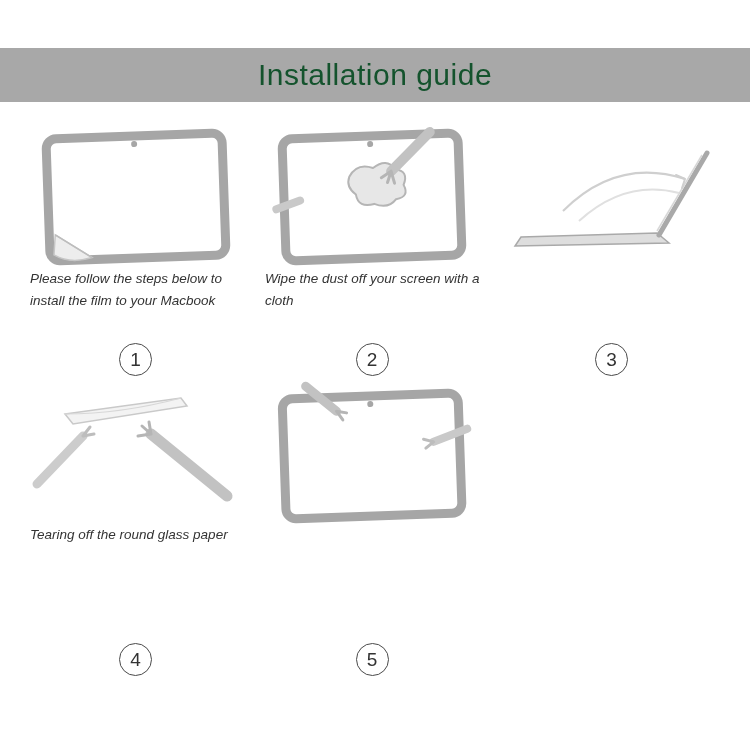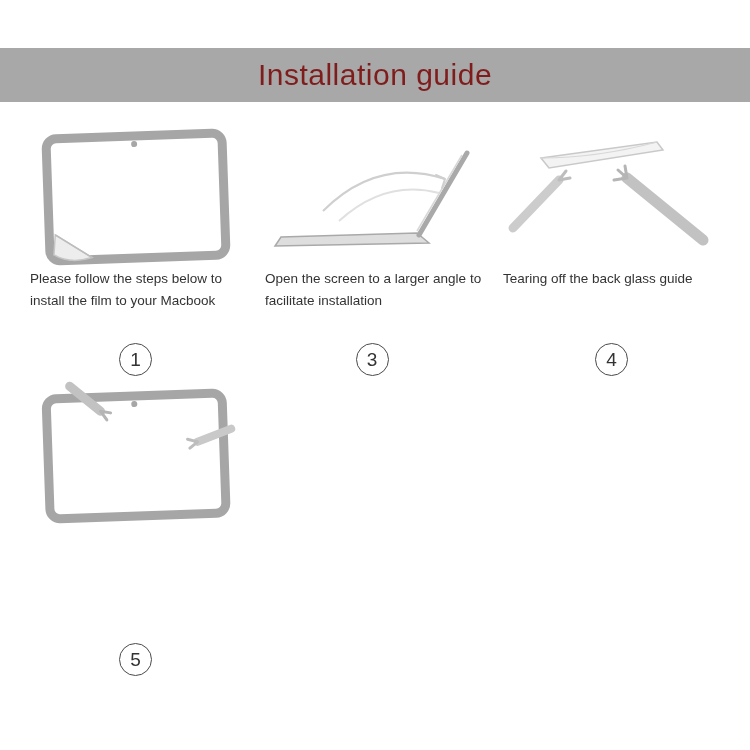--- a/index.html
+++ b/index.html
@@ -8,21 +8,21 @@
 
   .banner {
     margin-top: 48px;
     height: 54px;
     background: #a8a8a8;
     display: flex;
     align-items: center;
     justify-content: center;
   }
   .banner-title {
-    color: #7f1d1d;
+    color: #14532d;
     font-size: 30px;
     font-weight: 400;
     letter-spacing: 0.5px;
   }
 
   .steps-grid {
     width: 714px;
     margin: 26px auto 0 auto;
     display: grid;
     grid-template-columns: 235px 238px 241px;
@@ -41,20 +41,21 @@
     align-items: center;
     justify-content: center;
   }
   .illus svg { overflow: visible; }
 
   .caption {
     font-size: 13.5px;
     line-height: 1.65;
     color: #333333;
     padding: 2px 6px 0 12px;
+    font-style: italic;
   }
 
   .num-badge {
     margin: auto auto 8px auto;
     width: 33px;
     height: 33px;
     border: 1.7px solid #4a4a4a;
     border-radius: 50%;
     display: flex;
     align-items: center;
@@ -82,54 +83,70 @@
           <rect x="10" y="8" width="176" height="122" rx="10" fill="#ffffff" stroke="#a6a6a6" stroke-width="9"></rect>
           <circle cx="98" cy="16" r="3" fill="#a6a6a6"></circle>
           <path d="M16,104 L52,128 Q30,134 14,124 Z" fill="#ededed" stroke="#c6c6c6" stroke-width="1.5"></path>
           <path d="M16,104 L52,128" stroke="#bdbdbd" stroke-width="1.5" fill="none"></path>
         </svg>
       </div>
       <div class="caption">Please follow the steps below to install the film to your Macbook</div>
       <div class="num-badge">1</div>
     </div>
 
+    <div class="step">
+      <div class="illus">
+        <svg class="tilt" width="196" height="138" viewBox="0 0 196 138">
+          <rect x="10" y="8" width="176" height="122" rx="10" fill="#ffffff" stroke="#a6a6a6" stroke-width="9"></rect>
+          <circle cx="98" cy="16" r="3" fill="#a6a6a6"></circle>
+
+          <path d="M76,48 q8,-14 24,-8 q14,-10 22,2 q14,2 8,16 q6,12 -8,14 q-8,10 -22,4 q-16,4 -18,-10 q-10,-8 -6,-18 z" fill="#e7e7e7" stroke="#b5b5b5" stroke-width="2"></path>
+
+          <path d="M158,6 L118,44" stroke="#c2c2c2" stroke-width="10" stroke-linecap="round" fill="none"></path>
+          <path d="M118,44 l-10,6 M118,44 l-4,11 M118,44 l3,12" stroke="#b5b5b5" stroke-width="3" stroke-linecap="round" fill="none"></path>
+
+          <path d="M2,78 L26,70" stroke="#c9c9c9" stroke-width="8" stroke-linecap="round" fill="none"></path>
+        </svg>
+      </div>
+      <div class="caption">Wipe the dust off your screen with a cloth</div>
+      <div class="num-badge">2</div>
+    </div>
 
     <div class="step">
       <div class="illus">
         <svg width="210" height="128" viewBox="0 0 210 128">
 
           <polygon points="14,104 150,100 162,110 8,113" fill="#dedede" stroke="#a9a9a9" stroke-width="1.5"></polygon>
 
           <path d="M152,102 L200,20" stroke="#a9a9a9" stroke-width="5" stroke-linecap="round" fill="none"></path>
           <path d="M150,98 L195,22" stroke="#d7d7d7" stroke-width="1.5" fill="none"></path>
 
           <path d="M56,78 Q110,24 178,46" stroke="#cfcfcf" stroke-width="2" fill="none"></path>
           <path d="M72,88 Q118,46 172,60" stroke="#e0e0e0" stroke-width="2" fill="none"></path>
           <path d="M178,46 l-9,-4 M178,46 l-3,9" stroke="#cfcfcf" stroke-width="2" stroke-linecap="round" fill="none"></path>
         </svg>
       </div>
-      <div class="caption">Open the screen to a larger angle to facilitate installation</div>
       <div class="num-badge">3</div>
     </div>
 
     <div class="step">
       <div class="illus">
         <svg width="210" height="130" viewBox="0 0 210 130">
 
           <path d="M34,26 L150,10 L156,18 L42,36 Z" fill="#f3f3f3" stroke="#c9c9c9" stroke-width="1.5"></path>
           <path d="M34,26 Q90,26 150,10" stroke="#d7d7d7" stroke-width="1.2" fill="none"></path>
 
           <path d="M196,108 L120,46" stroke="#c2c2c2" stroke-width="11" stroke-linecap="round" fill="none"></path>
           <path d="M120,46 l-13,2 M120,46 l-9,-8 M120,46 l-2,-12" stroke="#b5b5b5" stroke-width="3" stroke-linecap="round" fill="none"></path>
 
           <path d="M6,96 L52,48" stroke="#cccccc" stroke-width="9" stroke-linecap="round" fill="none"></path>
           <path d="M52,48 l11,-2 M52,48 l7,-9" stroke="#bdbdbd" stroke-width="3" stroke-linecap="round" fill="none"></path>
         </svg>
       </div>
-      <div class="caption">Tearing off the back glass guide</div>
+      <div class="caption">Tearing off the round glass paper</div>
       <div class="num-badge">4</div>
     </div>
 
     <div class="step">
       <div class="illus">
         <svg class="tilt" width="196" height="138" viewBox="0 0 196 138">
           <rect x="10" y="12" width="176" height="120" rx="10" fill="#ffffff" stroke="#a6a6a6" stroke-width="9"></rect>
           <circle cx="98" cy="20" r="3" fill="#a6a6a6"></circle>
 
           <path d="M34,0 L64,26" stroke="#c2c2c2" stroke-width="9" stroke-linecap="round" fill="none"></path>

